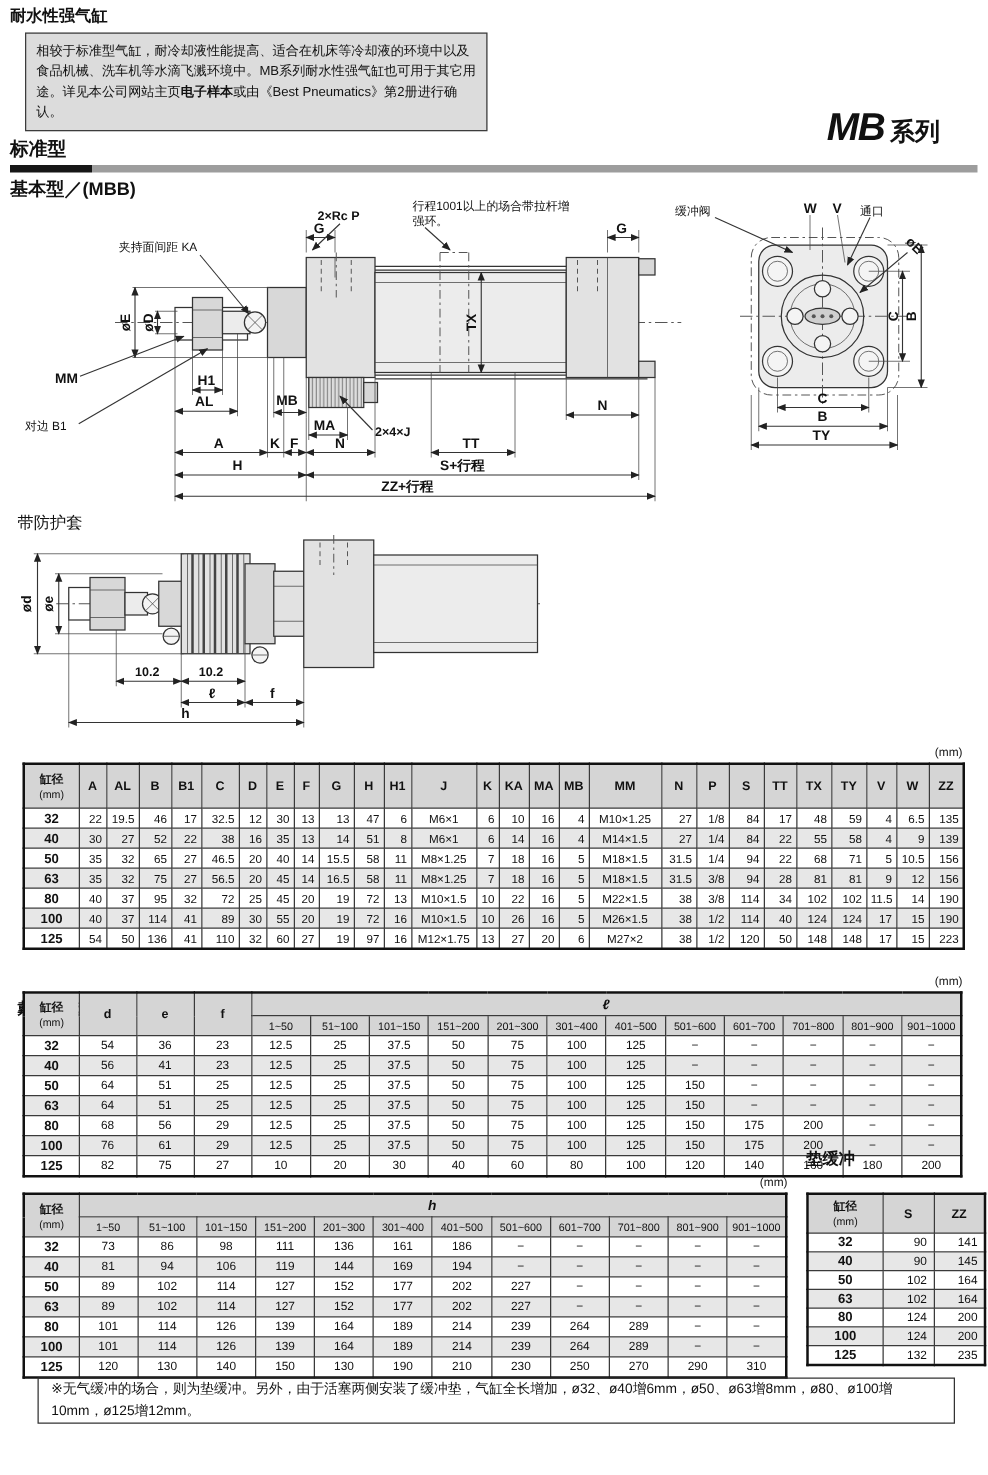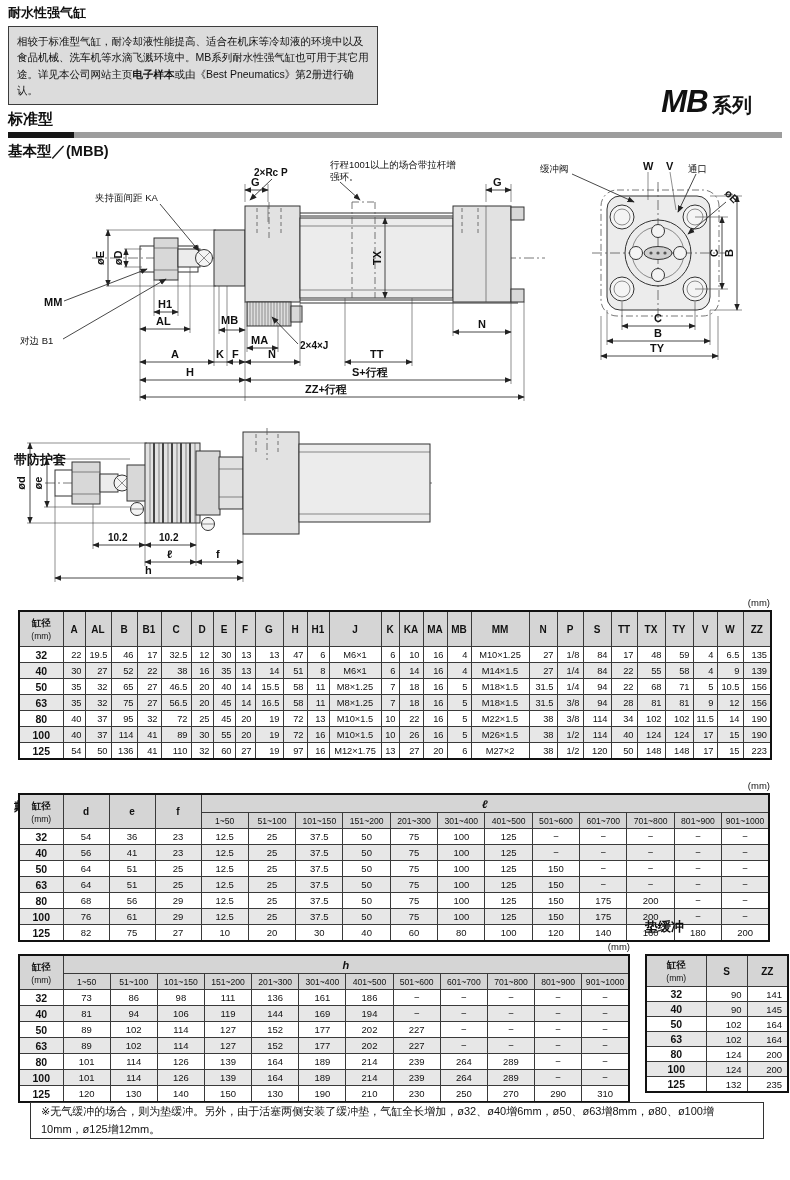--- a/index.html
+++ b/index.html
@@ -1,29 +1,29 @@
 <!DOCTYPE html>
 <html><head>
 <meta charset="utf-8">
 <style>
   html,body{margin:0;padding:0;}
   body{width:790px;height:1180px;position:relative;background:#fff;
        font-family:"Liberation Sans","DejaVu Sans",sans-serif;color:#111;}
   .abs{position:absolute;}
   .doc-title{left:8px;top:4px;font-size:13px;font-weight:bold;}
-  .info-box{left:8px;top:26px;width:352px;background:#dcdcdc;border:1px solid #3c3c3c;
+  .info-box{left:20px;top:26px;width:352px;background:#dcdcdc;border:1px solid #3c3c3c;
             padding:6px 8px;font-size:10.5px;line-height:1.55;}
   .series-title{top:84px;right:38px;font-weight:bold;}
   .series-mb{font-size:31px;font-style:italic;letter-spacing:-1px;}
   .series-suffix{font-size:20px;}
   .section-title{left:8px;top:110px;font-size:15px;font-weight:bold;}
   .section-bar{left:8px;top:132px;width:774px;height:6px;
                background:linear-gradient(to right,#161616 0 66px,#9d9d9d 66px 100%);}
   .subsection-title{left:8px;top:142px;font-size:14.5px;font-weight:bold;}
-  .boot-draw-title{left:14px;top:409px;font-size:13px;font-weight:bold;margin-top:42px;}
+  .boot-draw-title{left:14px;top:409px;font-size:13px;font-weight:normal;}
   .tbl-title{font-size:13px;font-weight:bold;}
   .boot-tbl-title{left:14px;top:798px;}
   .cushion-title{left:645px;top:890px;margin-top:28px;}
   .unit-note{font-size:9.5px;text-align:right;}
   .unit-main{left:18px;top:597px;width:752px;}
   .unit-boot{left:18px;top:780px;width:752px;}
   .unit-h{left:18px;top:941px;width:612px;}
   .footnote{left:30px;top:1102px;width:712px;border:1.5px solid #333;
             padding:0 10px;font-size:11px;line-height:1.6;}
   

